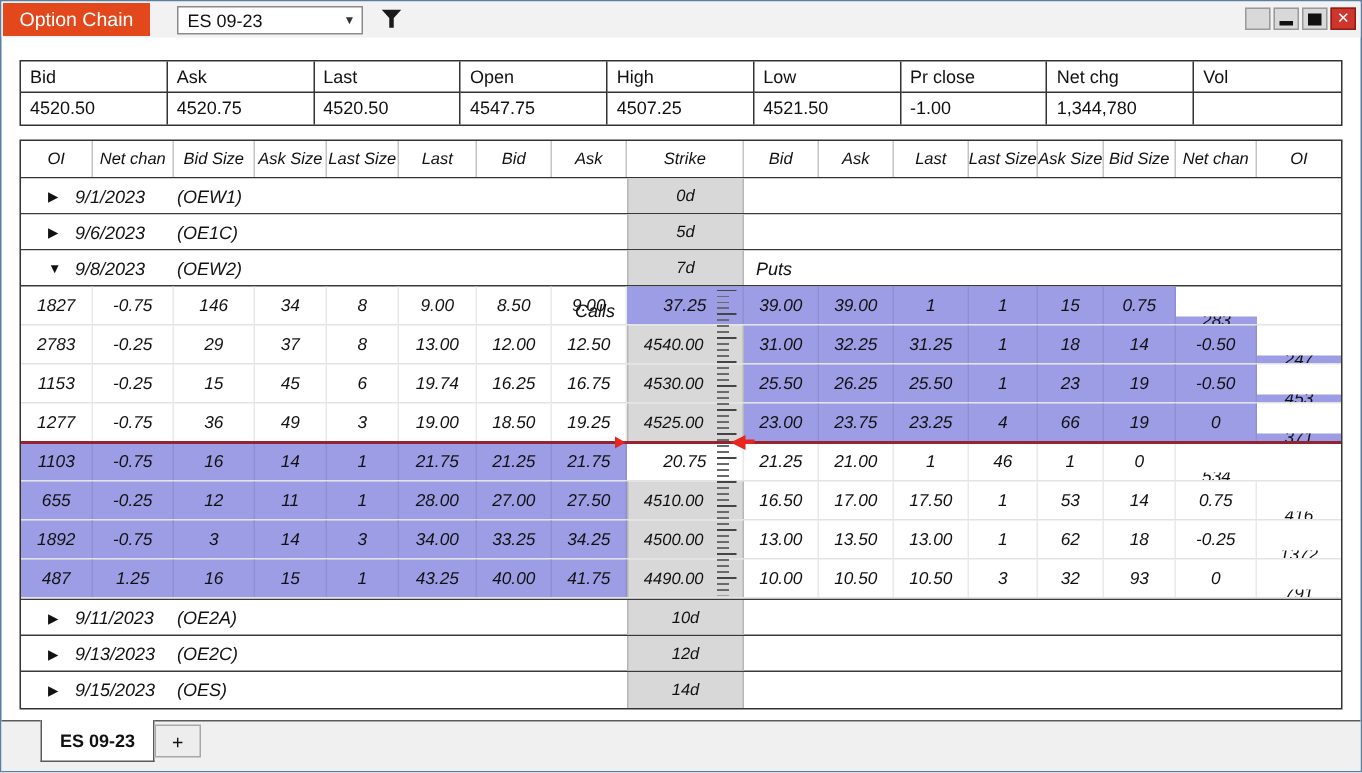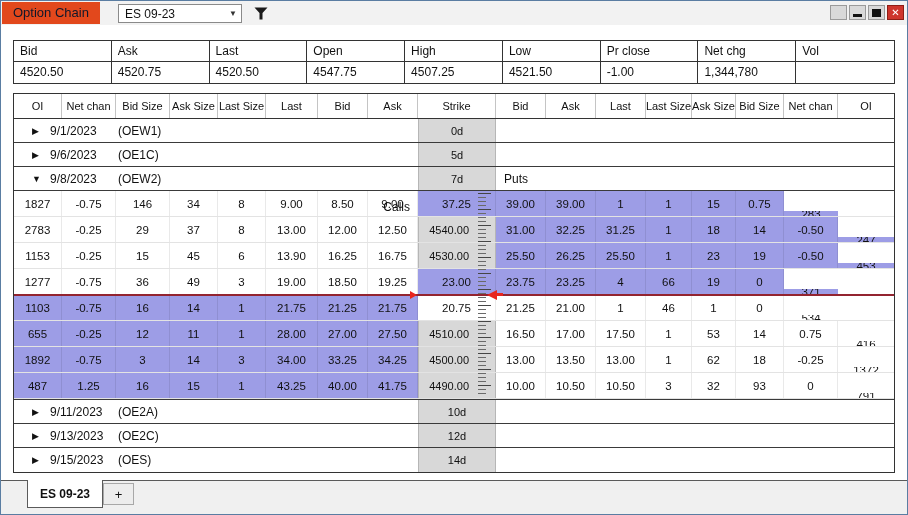--- a/index.html
+++ b/index.html
@@ -3,21 +3,21 @@
 <meta charset="utf-8">
 <style>
   *{box-sizing:border-box;margin:0;padding:0;}
   html,body{width:908px;height:515px;overflow:hidden;}
   body{font-family:"Liberation Sans","DejaVu Sans",sans-serif;background:#fff;position:relative;color:#111;}
   .window{position:absolute;inset:0;border:1px solid #5a7da2;background:#fff;}
 
   
   .titlebar{position:absolute;left:0;top:0;right:0;height:24px;background:#f2f2f2;}
   .app-title{position:absolute;left:1px;top:1px;height:22px;line-height:22px;padding:0 11px;
-             background:var(--accent,#e2481c);color:#0f172a;font-size:13px;}
+             background:var(--accent,#e2481c);color:#ffffff;font-size:13px;}
   .symbol-select{position:absolute;left:117px;top:3px;width:124px;height:19px;border:1px solid #8a8a8a;
                  background:#fff;font-size:12px;display:flex;align-items:center;}
   .symbol-select .val{flex:1;padding-left:6px;white-space:nowrap;overflow:hidden;}
   .symbol-select .dd{width:16px;text-align:center;font-size:8px;color:#333;}
   .filter-btn{position:absolute;left:253px;top:5px;width:16px;height:15px;}
   .win-controls{position:absolute;right:3px;top:4px;display:flex;gap:2px;}
   .wbtn{width:17px;height:15px;border:1px solid #9a9a9a;background:#d9d9d9;display:flex;
         align-items:center;justify-content:center;}
   .wbtn .min{width:9px;height:3px;background:#111;margin-top:6px;}
   .wbtn .max{width:9px;height:8px;background:#111;}
@@ -26,21 +26,21 @@
   
   .quote{position:absolute;left:12px;top:39px;width:882px;border:1px solid #333;display:grid;
          grid-template-columns:repeat(9,1fr);grid-auto-rows:21px;background:#fff;}
   .qh{border-right:1px solid #333;border-bottom:1px solid #333;font-size:12px;padding:3px 0 0 6px;
       white-space:nowrap;overflow:hidden;}
   .qv{border-right:1px solid #333;font-size:12px;padding:3px 0 0 6px;white-space:nowrap;overflow:hidden;}
   .qh:nth-child(9n),.qv:nth-child(9n){border-right:none;}
 
   
   :root{--cols:48px 54px 54px 48px 48px 52px 50px 50px 78px 50px 50px 50px 46px 44px 48px 54px minmax(0,1fr);}
-  .chain{position:absolute;left:12px;top:92px;width:882px;border:1px solid #333;background:#fff;}
+  .chain{position:absolute;left:12px;top:92px;width:882px;border:1px solid #333;background:#fff;font-style:italic;}
   .cols{display:grid;grid-template-columns:var(--cols);}
   .chead{height:25px;border-bottom:1px solid #333;}
   .hc{display:flex;align-items:center;justify-content:center;font-size:11px;border-right:1px solid #c4c4c4;
       white-space:nowrap;overflow:hidden;}
   .hc:last-child{border-right:none;}
 
   .grow{position:relative;height:24px;border-bottom:1px solid #3a3a3a;font-size:12px;background:#fff;}
   .grow:last-child{border-bottom:none;}
   .grow .tri{position:absolute;left:18px;top:0;line-height:24px;font-size:9px;color:#111;}
   .grow .gdate{position:absolute;left:36px;top:0;line-height:24px;}
@@ -205,21 +205,21 @@
             <div class="dc itm">14</div>
             <div class="dc itm">-0.50</div>
             <div class="dc itm">247</div>
           </div>
           <div class="cols drow">
             <div class="dc">1153</div>
             <div class="dc">-0.25</div>
             <div class="dc">15</div>
             <div class="dc">45</div>
             <div class="dc">6</div>
-            <div class="dc">13.90</div>
+            <div class="dc">19.74</div>
             <div class="dc">16.25</div>
             <div class="dc">16.75</div>
             <div class="dc sc">4530.00</div>
             <div class="dc itm">25.50</div>
             <div class="dc itm">26.25</div>
             <div class="dc itm">25.50</div>
             <div class="dc itm">1</div>
             <div class="dc itm">23</div>
             <div class="dc itm">19</div>
             <div class="dc itm">-0.50</div>
@@ -227,20 +227,21 @@
           </div>
           <div class="cols drow">
             <div class="dc">1277</div>
             <div class="dc">-0.75</div>
             <div class="dc">36</div>
             <div class="dc">49</div>
             <div class="dc">3</div>
             <div class="dc">19.00</div>
             <div class="dc">18.50</div>
             <div class="dc">19.25</div>
+            <div class="dc sc">4525.00</div>
             <div class="dc itm">23.00</div>
             <div class="dc itm">23.75</div>
             <div class="dc itm">23.25</div>
             <div class="dc itm">4</div>
             <div class="dc itm">66</div>
             <div class="dc itm">19</div>
             <div class="dc itm">0</div>
             <div class="dc itm">371</div>
           </div>
           <div class="cols drow">

